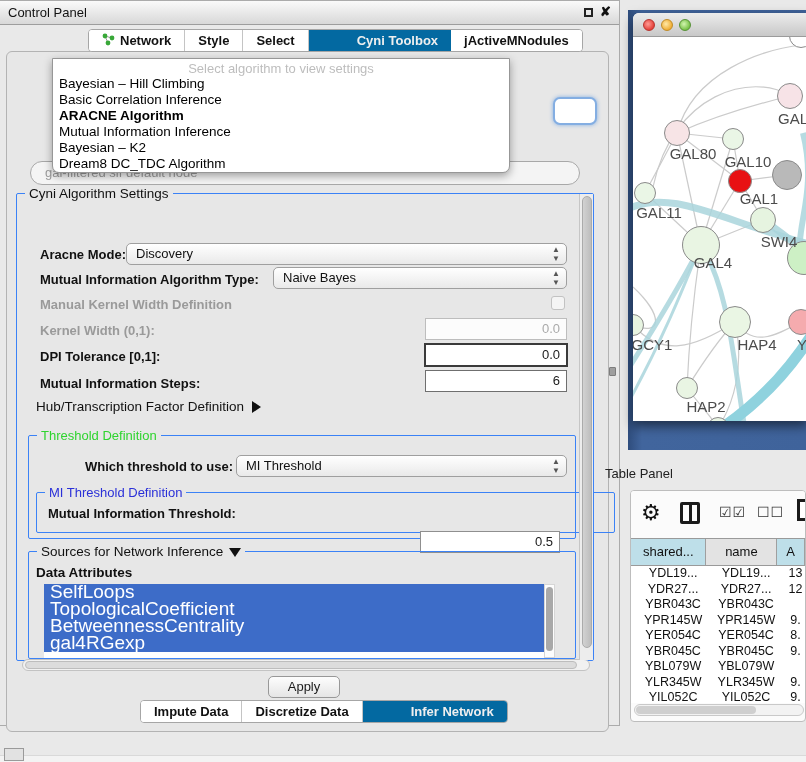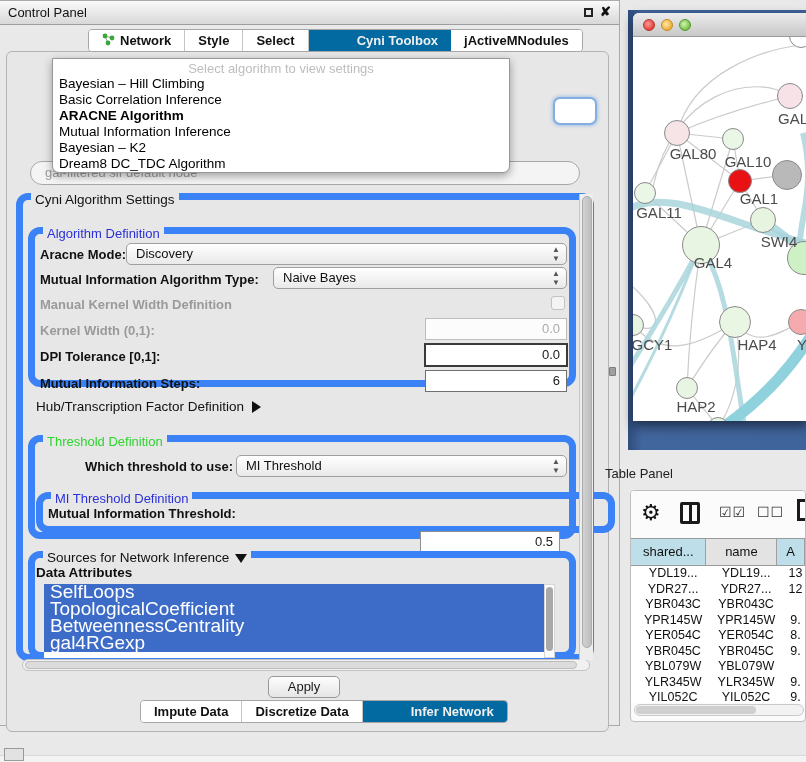--- a/index.html
+++ b/index.html
@@ -30,21 +30,21 @@
   #bg-combo { left:30px; top:160px; width:550px; height:24px; border:1px solid #a8a8a8; border-radius:12px; background:#f4f4f4; color:#9b9b9b; font-size:13px; line-height:22px; padding-left:14px; z-index:1; }
   #bg-focusfield { left:553px; top:96px; width:44px; height:28px; border:2px solid #84aee2; border-radius:7px; background:#fff; box-shadow:0 0 4px #84aee2; z-index:1; }
 
   
   #algo-popup { left:31px; top:57px; width:458px; height:115px; background:#fff; border:1px solid #979797; border-radius:0 0 7px 7px; box-shadow:0 3px 9px rgba(0,0,0,.35); z-index:5;margin-left:21px; }
   #algo-placeholder { width:100%; text-align:center; padding-top:2px; font-size:13px; color:#bdbdbd; }
   .algo-item { font-size:13.5px; line-height:16px; padding-left:6px; color:#000; white-space:nowrap; }
   .algo-item.bold { font-weight:bold; }
 
   
-  .groupbox { border:7px solid #3b82f6; border-radius:12px; }
+  .groupbox { border:1px solid #3b82f6; border-radius:2px; }
   .legend { position:absolute; top:-8px; left:8px; background:#e7e7e7; padding:0 4px; font-size:13px; white-space:nowrap; }
   .legend.blue { color:#2a30d8; }
   .legend.green { color:#2fd42f; }
   .legend.black { color:#111; font-size:13.5px; }
 
   .flabel { position:absolute; font-size:13px; font-weight:bold; color:#111; white-space:nowrap; }
   .flabel.dim { color:#9a9a9a; }
 
   
   .combo { position:absolute; height:22px; background:linear-gradient(#ffffff,#e9e9e9); border:1px solid #9f9f9f; border-radius:5px; font-size:13px; line-height:20px; padding-left:9px; color:#111; }
@@ -159,23 +159,20 @@
         <div class="algo-item">Mutual Information Inference</div>
         <div class="algo-item">Bayesian – K2</div>
         <div class="algo-item">Dream8 DC_TDC Algorithm</div>
       </div>
   </div>
 
   <div class="abs groupbox" style="left:16px; top:192px; width:578px; height:468px; background:#e7e7e7;">
     <span class="legend black">Cyni Algorithm Settings</span>
   </div>
 
-  <div class="abs groupbox" style="left:28px; top:226px; width:548px; height:160px;">
-    <span class="legend blue">Algorithm Definition</span>
-  </div>
   <div class="flabel" style="left:40px; top:246px;">Aracne Mode:</div>
   <div class="combo" style="left:126px; top:242px; width:441px;">
     <span>Discovery</span>
     <span class="arrows">
         <span>▲</span>
         <span>▼</span>
       </span>
   </div>
   <div class="flabel" style="left:40px; top:271px;">Mutual Information Algorithm Type:</div>
   <div class="combo" style="left:273px; top:266px; width:294px;">
@@ -314,21 +311,21 @@
           <div class="nlabel leftalign" style="left: 145px; top: 73px;">GAL</div>
           <div class="nlabel" style="left: 60px; top: 108px;">GAL80</div>
           <div class="nlabel" style="left: 115px; top: 116px;">GAL10</div>
           <div class="nlabel" style="left: 26px; top: 167px;">GAL11</div>
           <div class="nlabel" style="left: 126px; top: 153px;">GAL1</div>
           <div class="nlabel" style="left: 146px; top: 196px;">SWI4</div>
           <div class="nlabel" style="left: 80px; top: 217px;">GAL4</div>
           <div class="nlabel" style="left: 19px; top: 299px;">GCY1</div>
           <div class="nlabel" style="left: 124px; top: 299px;">HAP4</div>
           <div class="nlabel leftalign" style="left: 164px; top: 299px;">Y</div>
-          <div class="nlabel" style="left: 63px; top: 361px;">HAP2</div>
+          <div class="nlabel" style="left: 73px; top: 361px;">HAP2</div>
         </div>
     </div>
   </div>
 </div>
 
 <div class="abs" id="table-title">Table Panel</div>
 <div class="abs" id="table-panel">
   <div class="abs" id="tp-toolbar">
     <div class="abs" id="gear-icon">⚙</div>
     <div class="abs" id="split-icon"></div>

